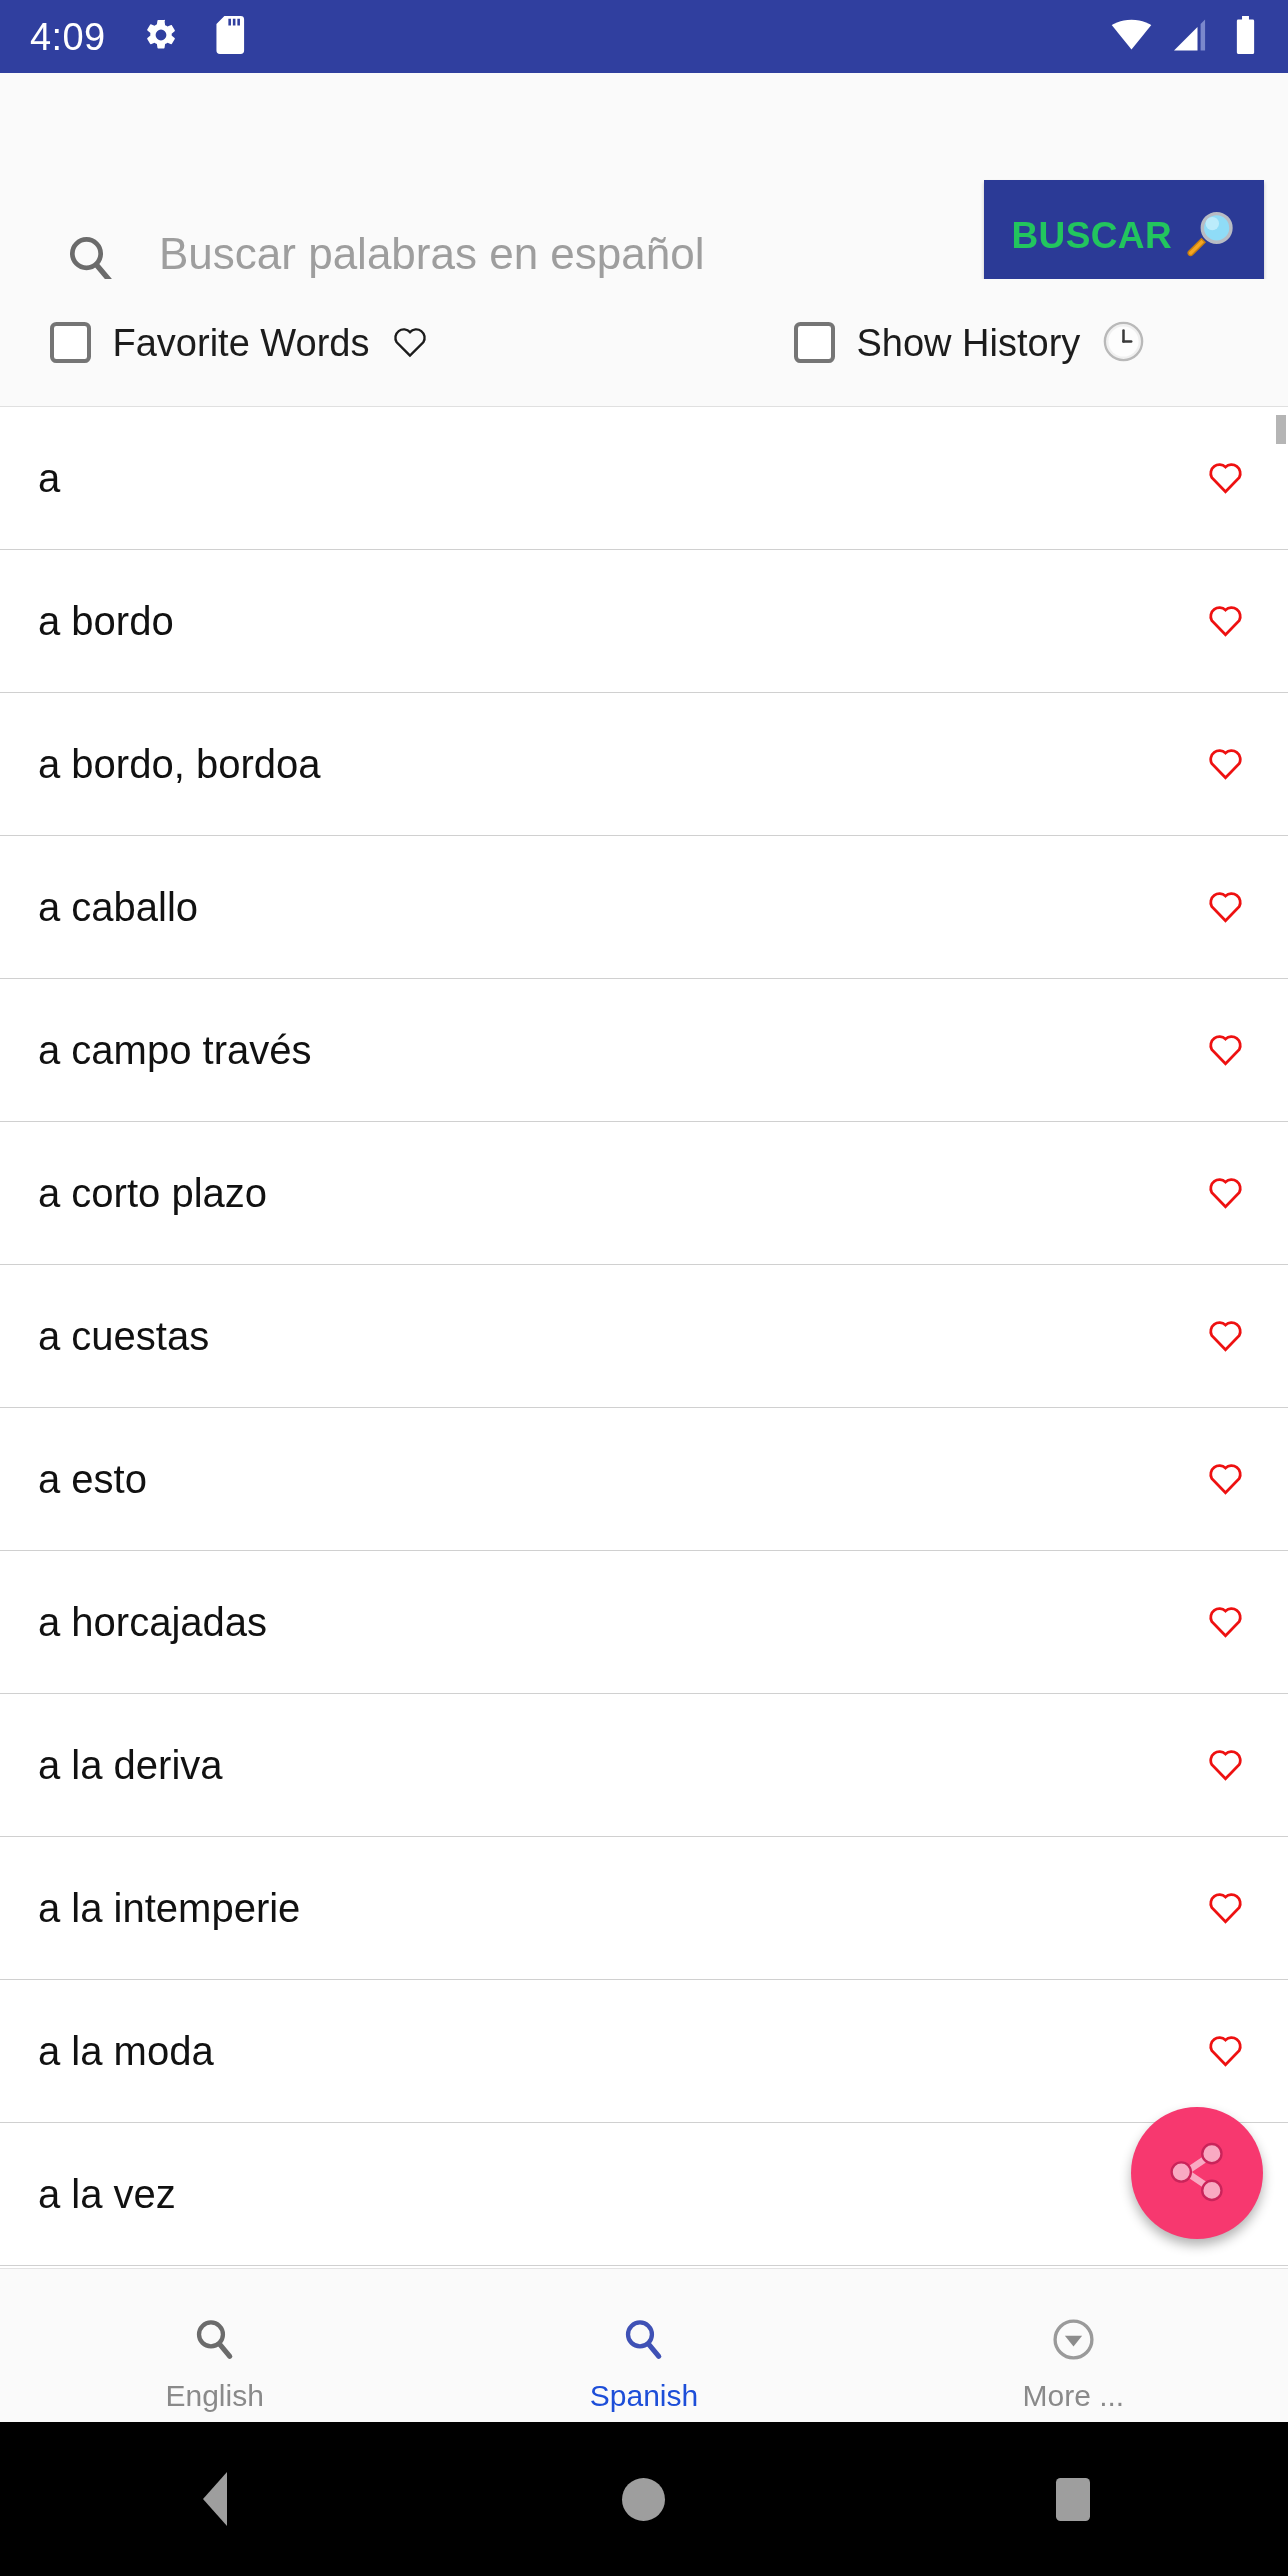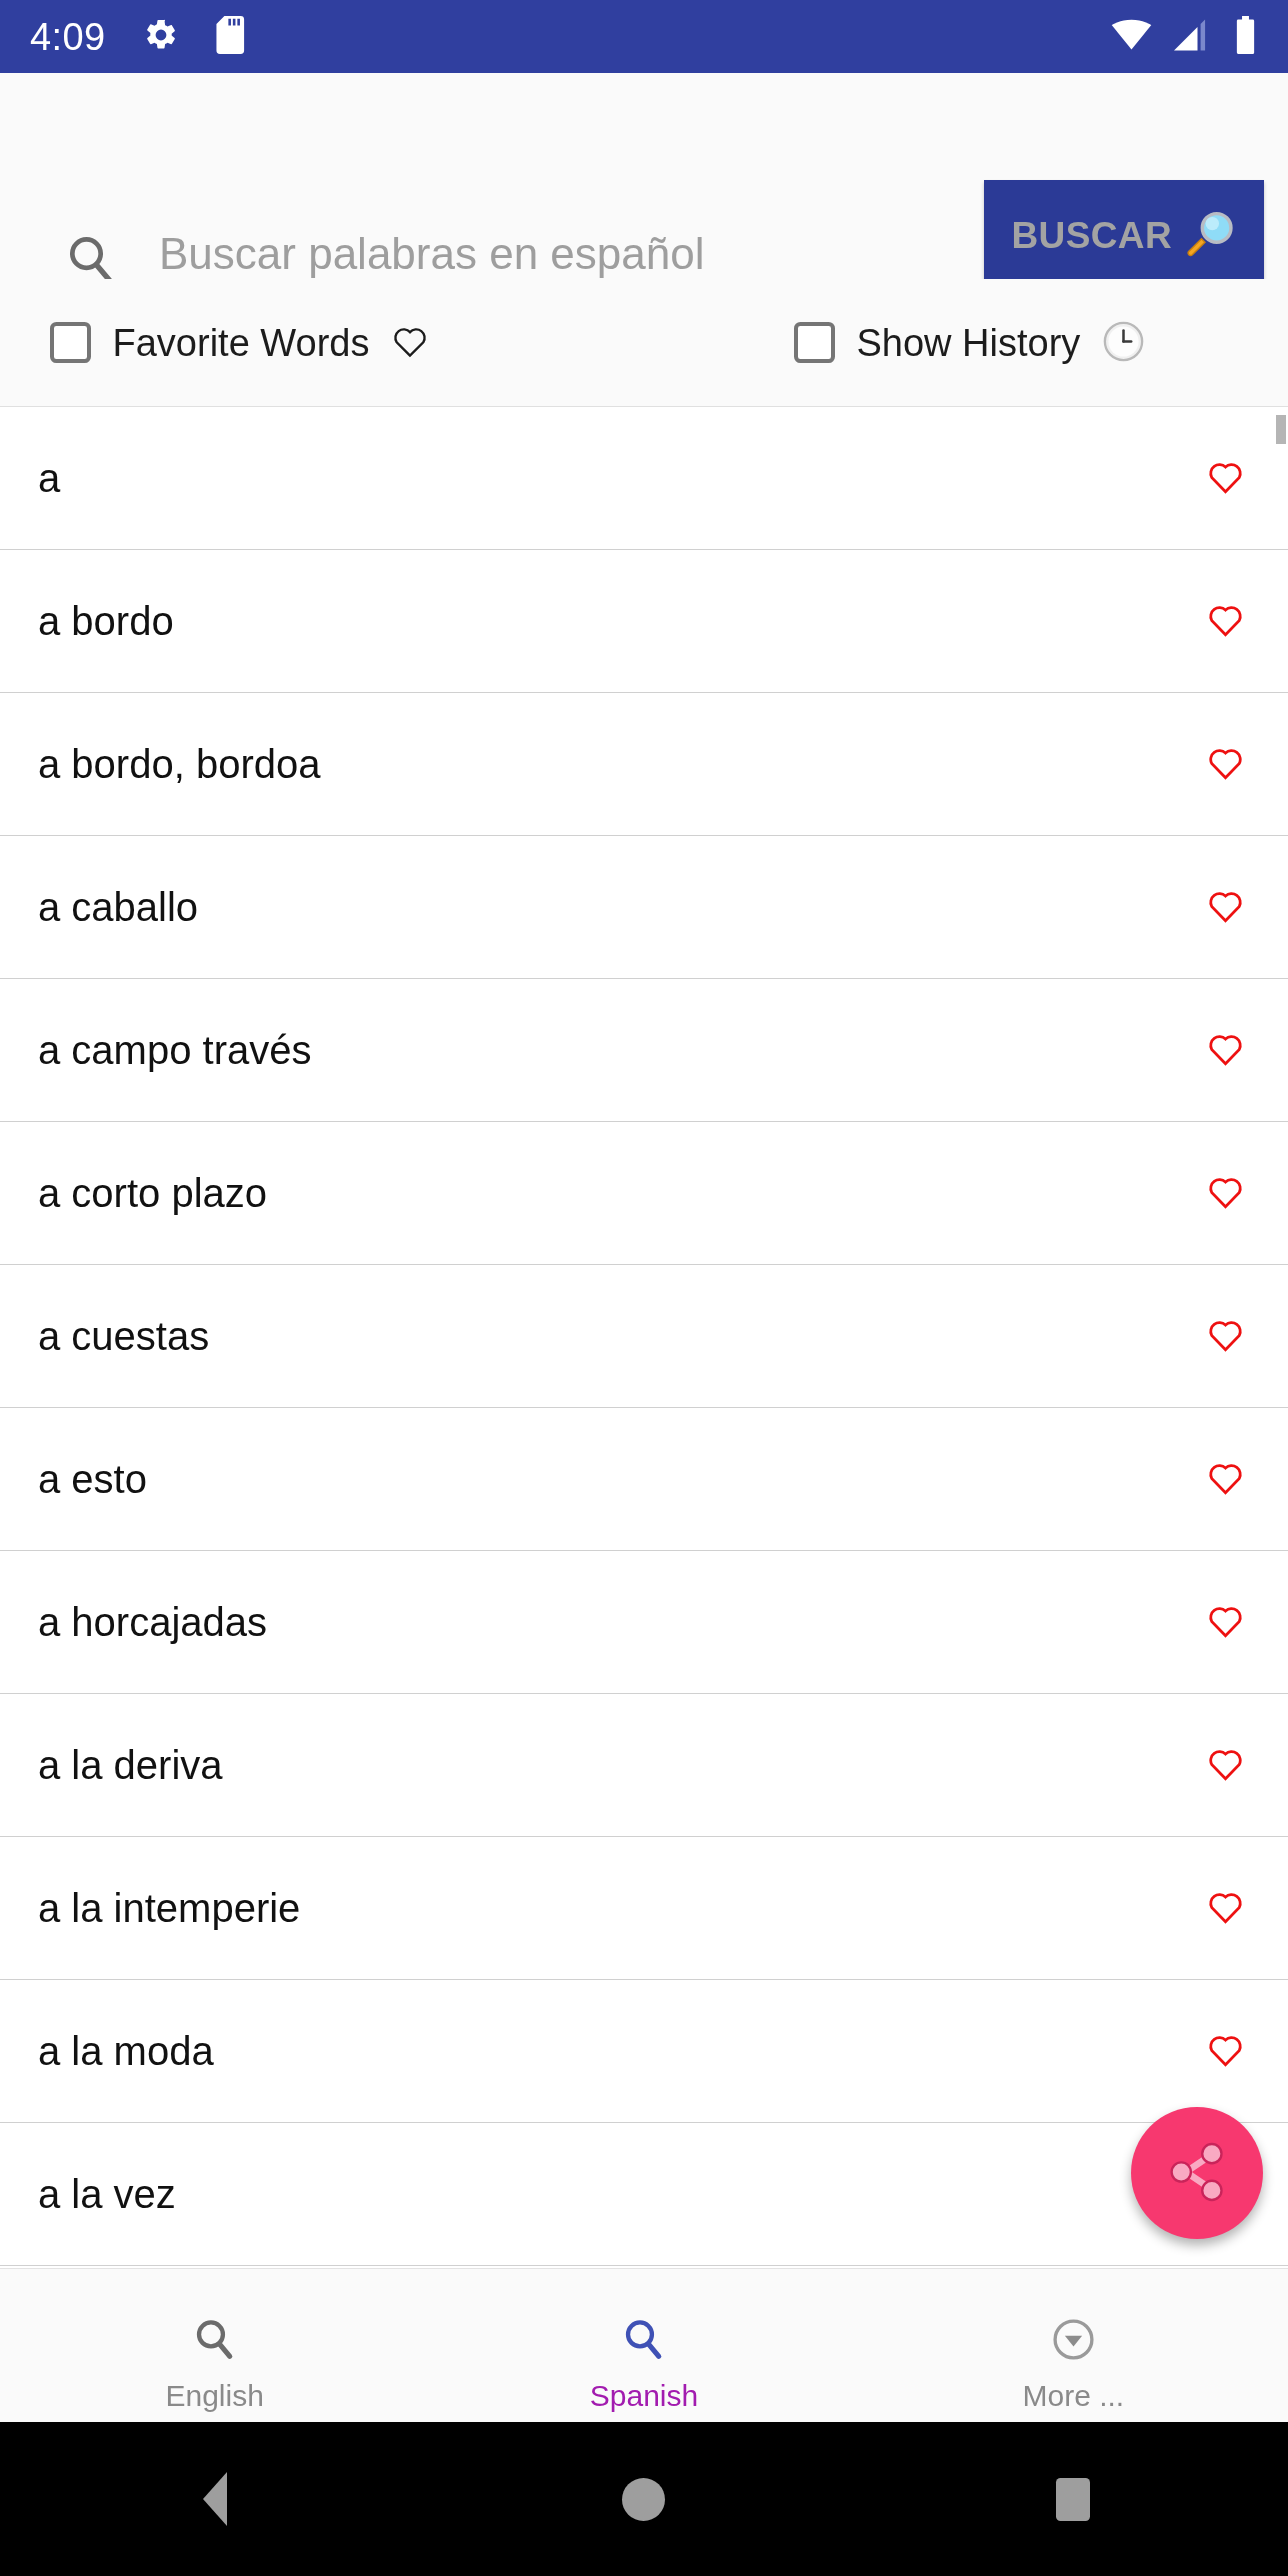--- a/index.html
+++ b/index.html
@@ -98,21 +98,21 @@
     background: #2b3a96;
     border: none;
     display: flex;
     align-items: center;
     justify-content: center;
     gap: 12.5px;
     cursor: pointer;
     box-shadow: 0 1.8px 3.6px rgba(0,0,0,0.22);
   }
   #buscar-label {
-    color: #a3a3a3;
+    color: #22c55e;
     font-size: 37px;
     font-weight: 700;
     letter-spacing: 0.4px;
     line-height: 1;
   }
   #buscar-emoji { display: block; }
 
   
   #options-row {
     position: absolute;
@@ -226,21 +226,21 @@
     align-items: center;
     justify-content: center;
     gap: 14.3px;
     cursor: pointer;
   }
   .nav-label {
     font-size: 30px;
     line-height: 1;
     color: #8a8a8a;
   }
-  .nav-tab.active .nav-label { color: #a21caf; }
+  .nav-tab.active .nav-label { color: #1d4ed8; }
   .nav-icon { display: block; }
 
   
   #android-nav {
     position: absolute;
     top: 2422px; left: 0;
     width: 1288px;
     height: 154px;
     background: #000000;
     display: flex;

